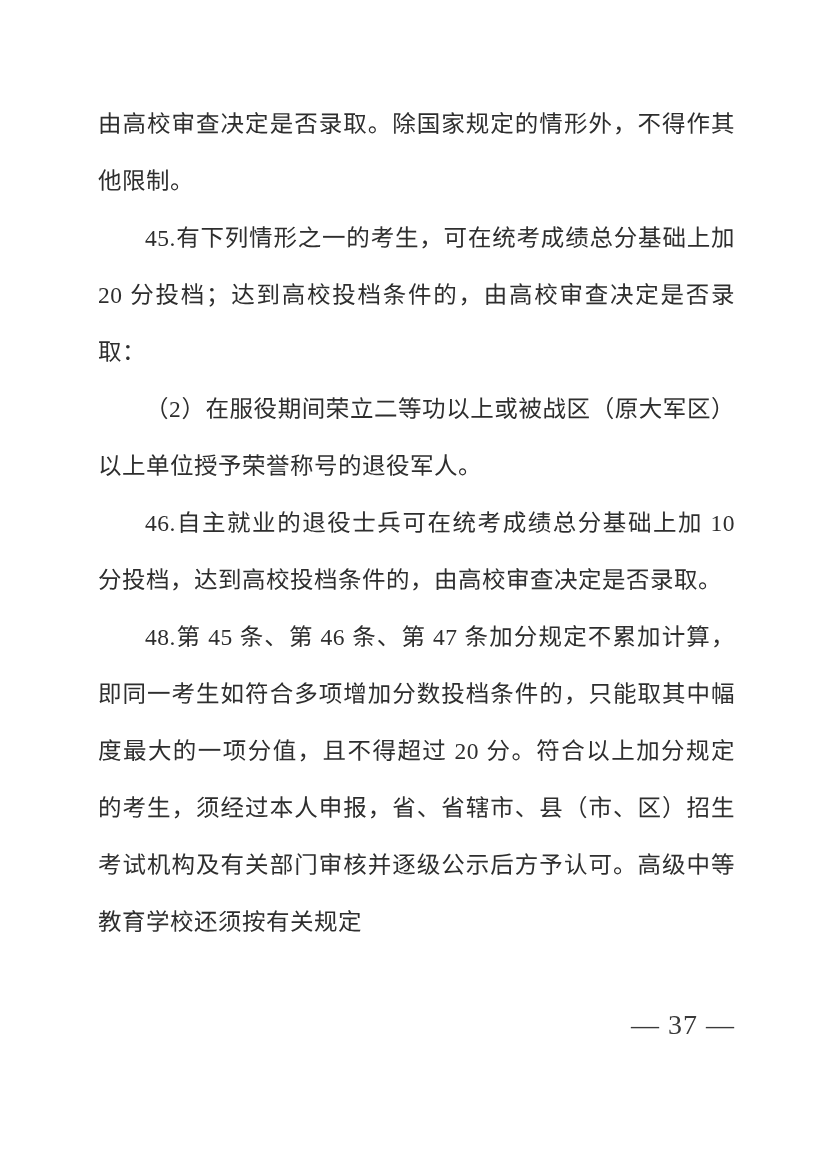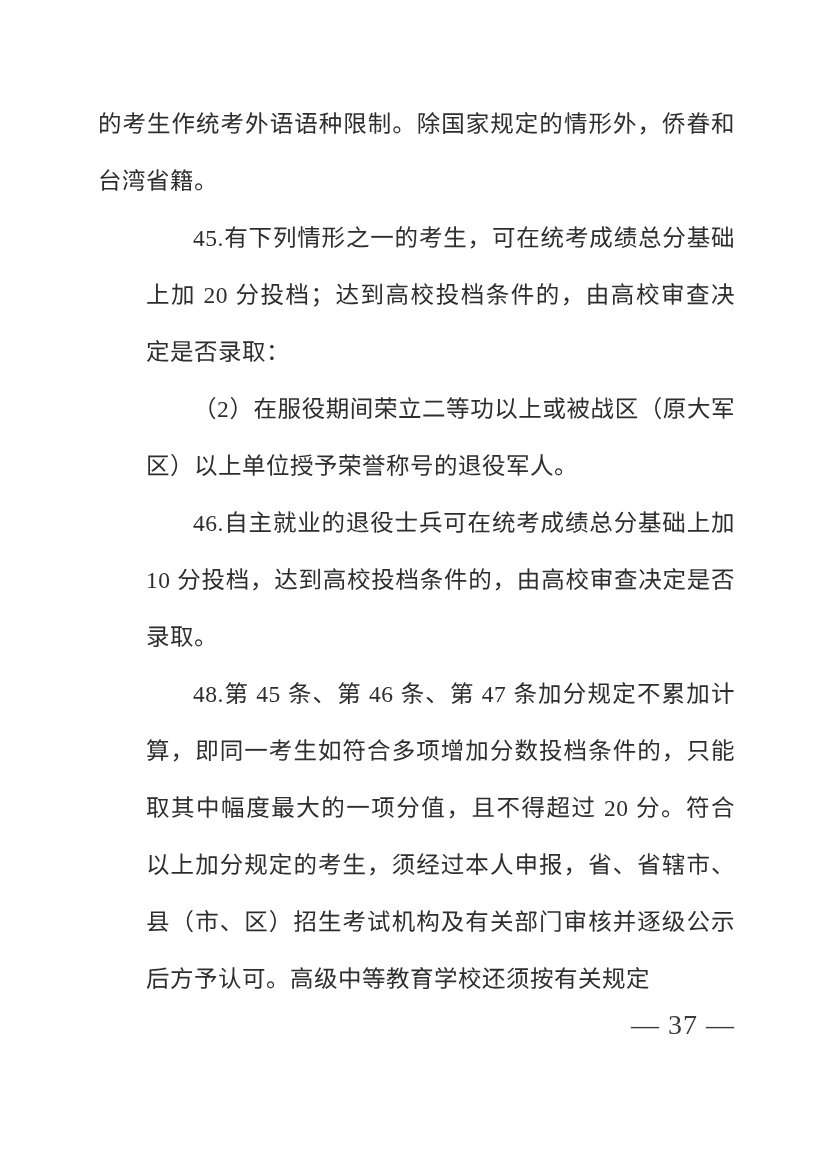--- a/index.html
+++ b/index.html
@@ -32,21 +32,20 @@
     line-height: 57px;
     color: #2e2e2e;
     text-align: justify;
     text-justify: inter-ideograph;
     letter-spacing: 0.5px;
     font-family: "Liberation Serif", "DejaVu Serif", serif;
     -webkit-font-smoothing: antialiased;
   }
   .para.indent {
     text-indent: 2em;
-    margin-left: 48px;
   }
   .para + .para {
     margin-top: 0;
   }
   .page-footer {
     position: absolute;
     left: 98px;
     top: 1008px;
     width: 637px;
     text-align: right;
@@ -57,21 +56,21 @@
     font-family: "Liberation Serif", "DejaVu Serif", serif;
   }
 </style>
 </head>
 <body>
 
 <div class="page">
 
   <div class="doc-body">
 
-    <p class="para">的考生作统考外语语种限制。除国家规定的情形外，侨眷和台湾省籍。</p>
+    <p class="para">由高校审查决定是否录取。除国家规定的情形外，不得作其他限制。</p>
 
     <p class="para indent">45.有下列情形之一的考生，可在统考成绩总分基础上加 20 分投档；达到高校投档条件的，由高校审查决定是否录取：</p>
 
 
     <p class="para indent">（2）在服役期间荣立二等功以上或被战区（原大军区）以上单位授予荣誉称号的退役军人。</p>
 
     <p class="para indent">46.自主就业的退役士兵可在统考成绩总分基础上加 10 分投档，达到高校投档条件的，由高校审查决定是否录取。</p>
 
 
     <p class="para indent">48.第 45 条、第 46 条、第 47 条加分规定不累加计算，即同一考生如符合多项增加分数投档条件的，只能取其中幅度最大的一项分值，且不得超过 20 分。符合以上加分规定的考生，须经过本人申报，省、省辖市、县（市、区）招生考试机构及有关部门审核并逐级公示后方予认可。高级中等教育学校还须按有关规定</p>

